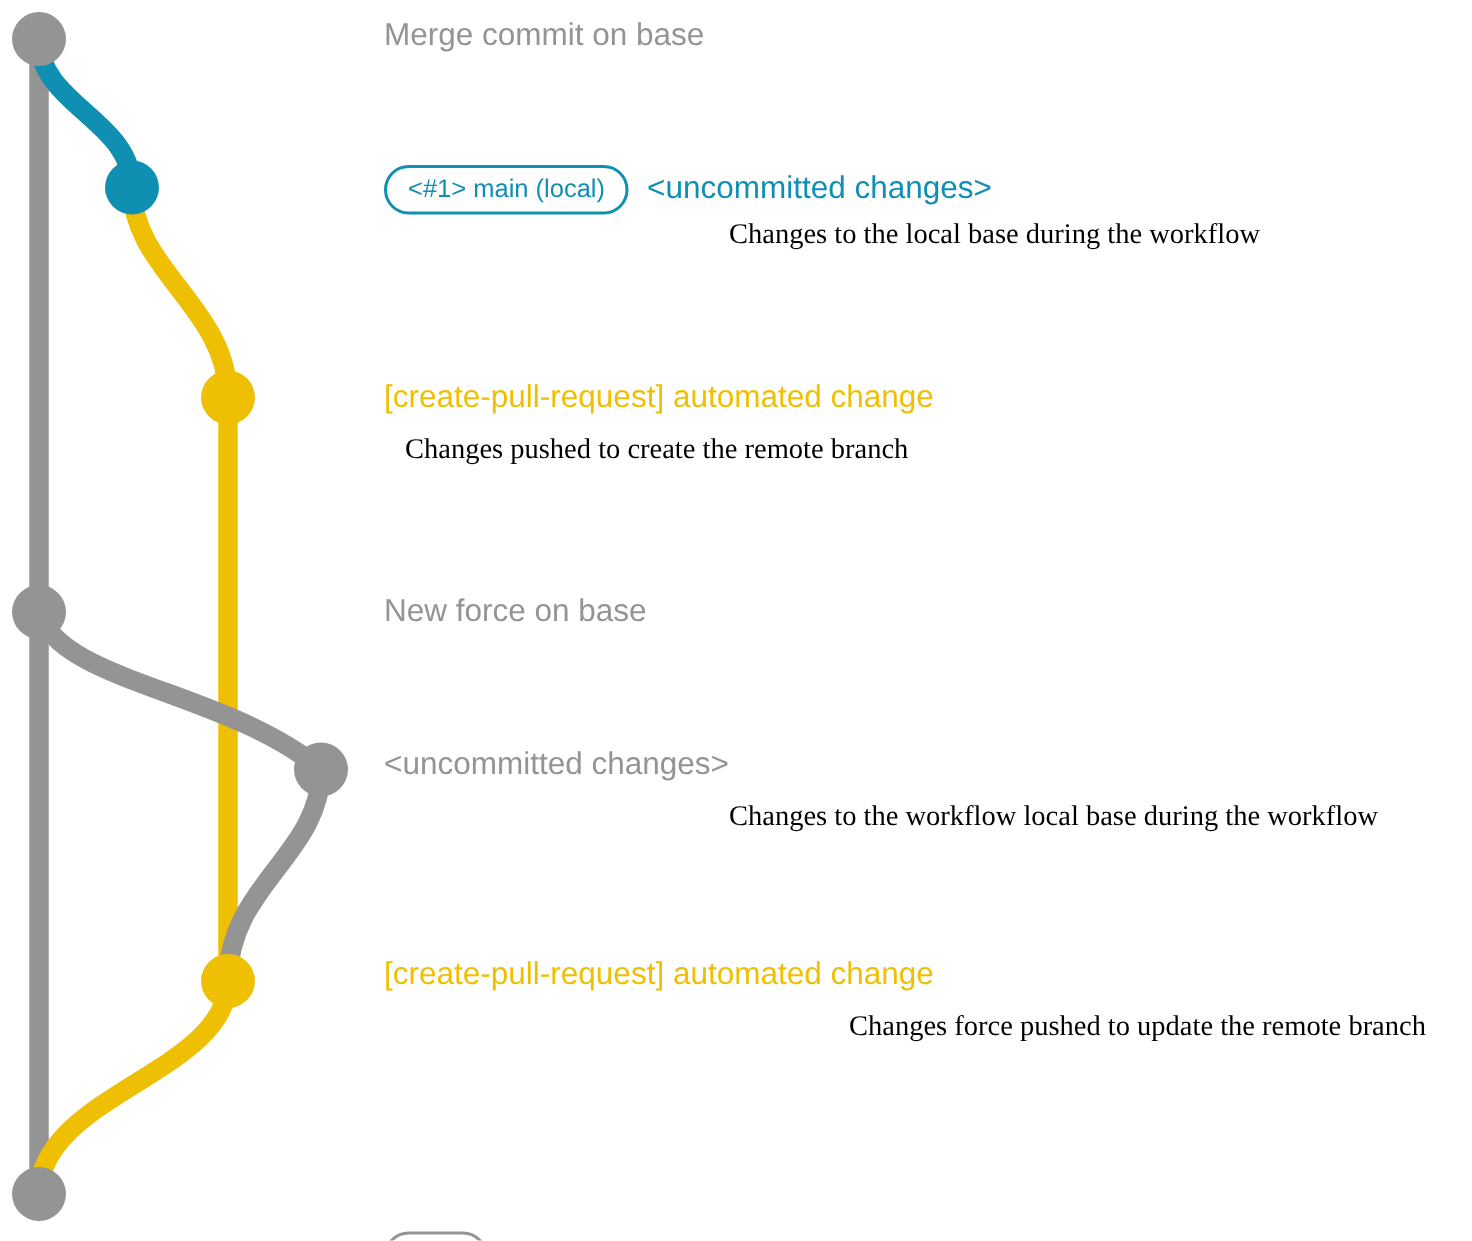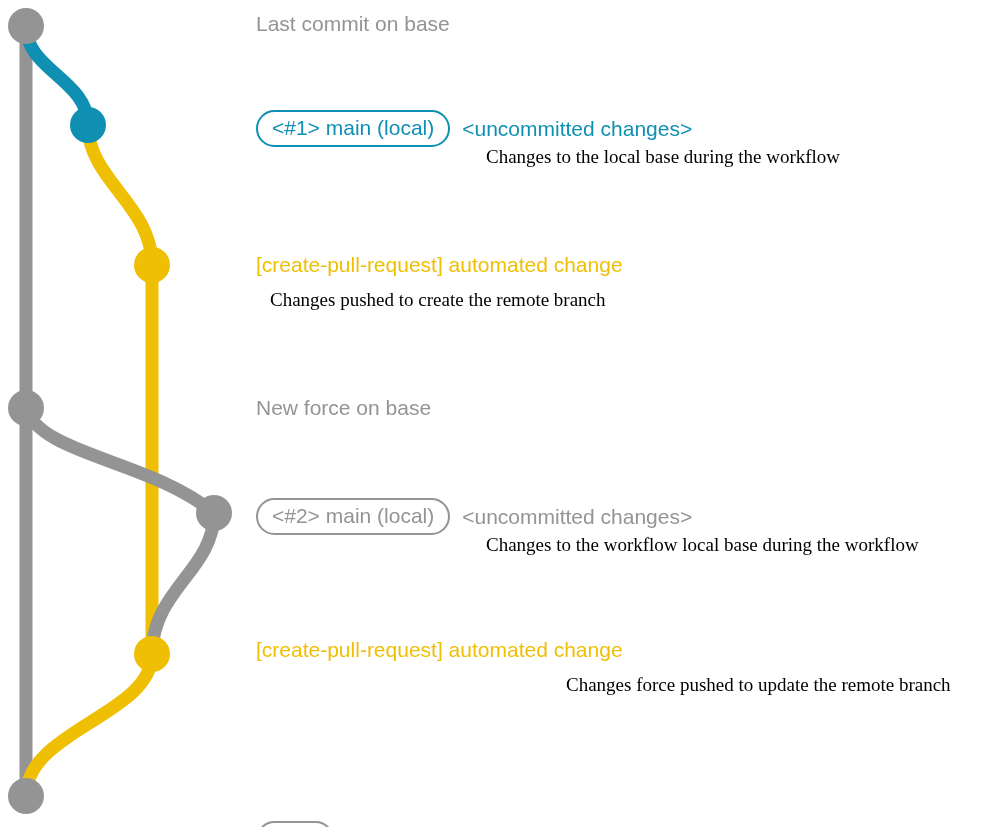--- a/index.html
+++ b/index.html
@@ -29,21 +29,21 @@
     align-items: center;
     white-space: nowrap;
   }
 
   .ref-badge {
     display: inline-block;
     border: 2px solid currentColor;
     border-radius: 20px;
     padding: 5px 14px 6px 14px;
     font-family: "Liberation Sans", sans-serif;
-    font-size: 21px;
+    font-size: 17px;
     line-height: 1.05;
     margin-right: 12px;
     background: #ffffff;
   }
 
   .subject {
     font-family: "Liberation Sans", sans-serif;
     font-size: 21px;
   }
 
@@ -81,40 +81,39 @@
   <circle cx="26" cy="26" r="18" fill="#949494"></circle>
   <circle cx="88" cy="125" r="18" fill="#0f8fb2"></circle>
   <circle cx="152" cy="265" r="18" fill="#efbf04"></circle>
   <circle cx="26" cy="408" r="18" fill="#949494"></circle>
   <circle cx="214" cy="513" r="18" fill="#949494"></circle>
   <circle cx="152" cy="654" r="18" fill="#efbf04"></circle>
   <circle cx="26" cy="796" r="18" fill="#949494"></circle>
 </svg>
 
 <div class="row" style="left:256px; top:12px;">
-  <span class="subject c-gray">Last commit on base</span>
+  <span class="subject c-gray">Merge commit on base</span>
 </div>
 
 <div class="row" style="left:256px; top:110px;">
   <span class="ref-badge c-teal">&lt;#1&gt; main (local)</span>
   <span class="subject c-teal">&lt;uncommitted changes&gt;</span>
 </div>
 <div class="desc" style="left:486px; top:146px;">Changes to the local base during the workflow</div>
 
 <div class="row" style="left:256px; top:253px;">
   <span class="subject c-yellow">[create-pull-request] automated change</span>
 </div>
 <div class="desc" style="left:270px; top:289px;">Changes pushed to create the remote branch</div>
 
 <div class="row" style="left:256px; top:396px;">
   <span class="subject c-gray">New force on base</span>
 </div>
 
 <div class="row" style="left:256px; top:498px;">
-  <span class="ref-badge c-gray">&lt;#2&gt; main (local)</span>
   <span class="subject c-gray">&lt;uncommitted changes&gt;</span>
 </div>
 <div class="desc" style="left:486px; top:534px;">Changes to the workflow local base during the workflow</div>
 
 <div class="row" style="left:256px; top:638px;">
   <span class="subject c-yellow">[create-pull-request] automated change</span>
 </div>
 <div class="desc" style="left:566px; top:674px;">Changes force pushed to update the remote branch</div>
 
 <div class="row" style="left:256px; top:821px;">

